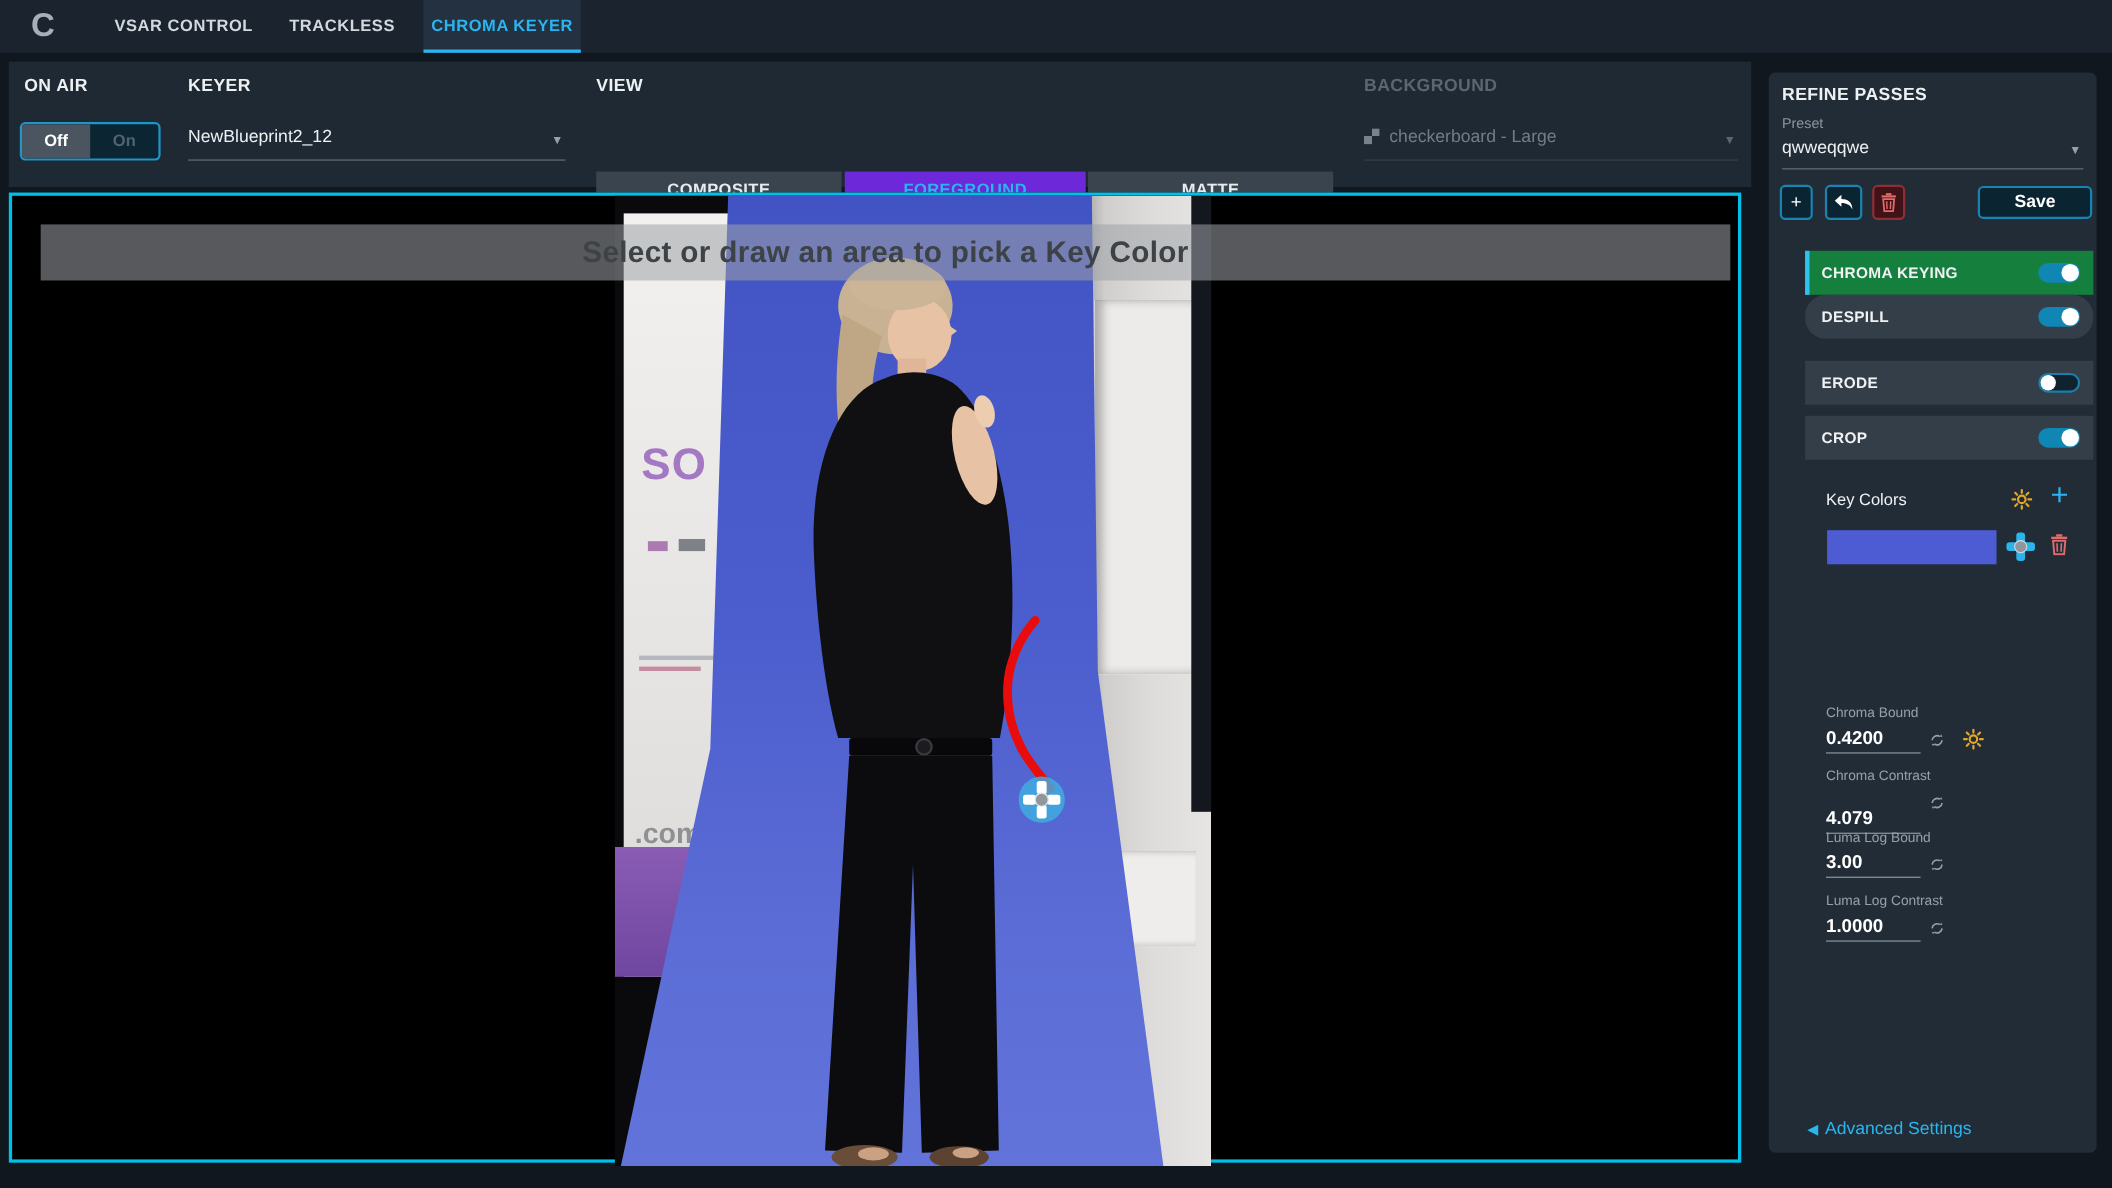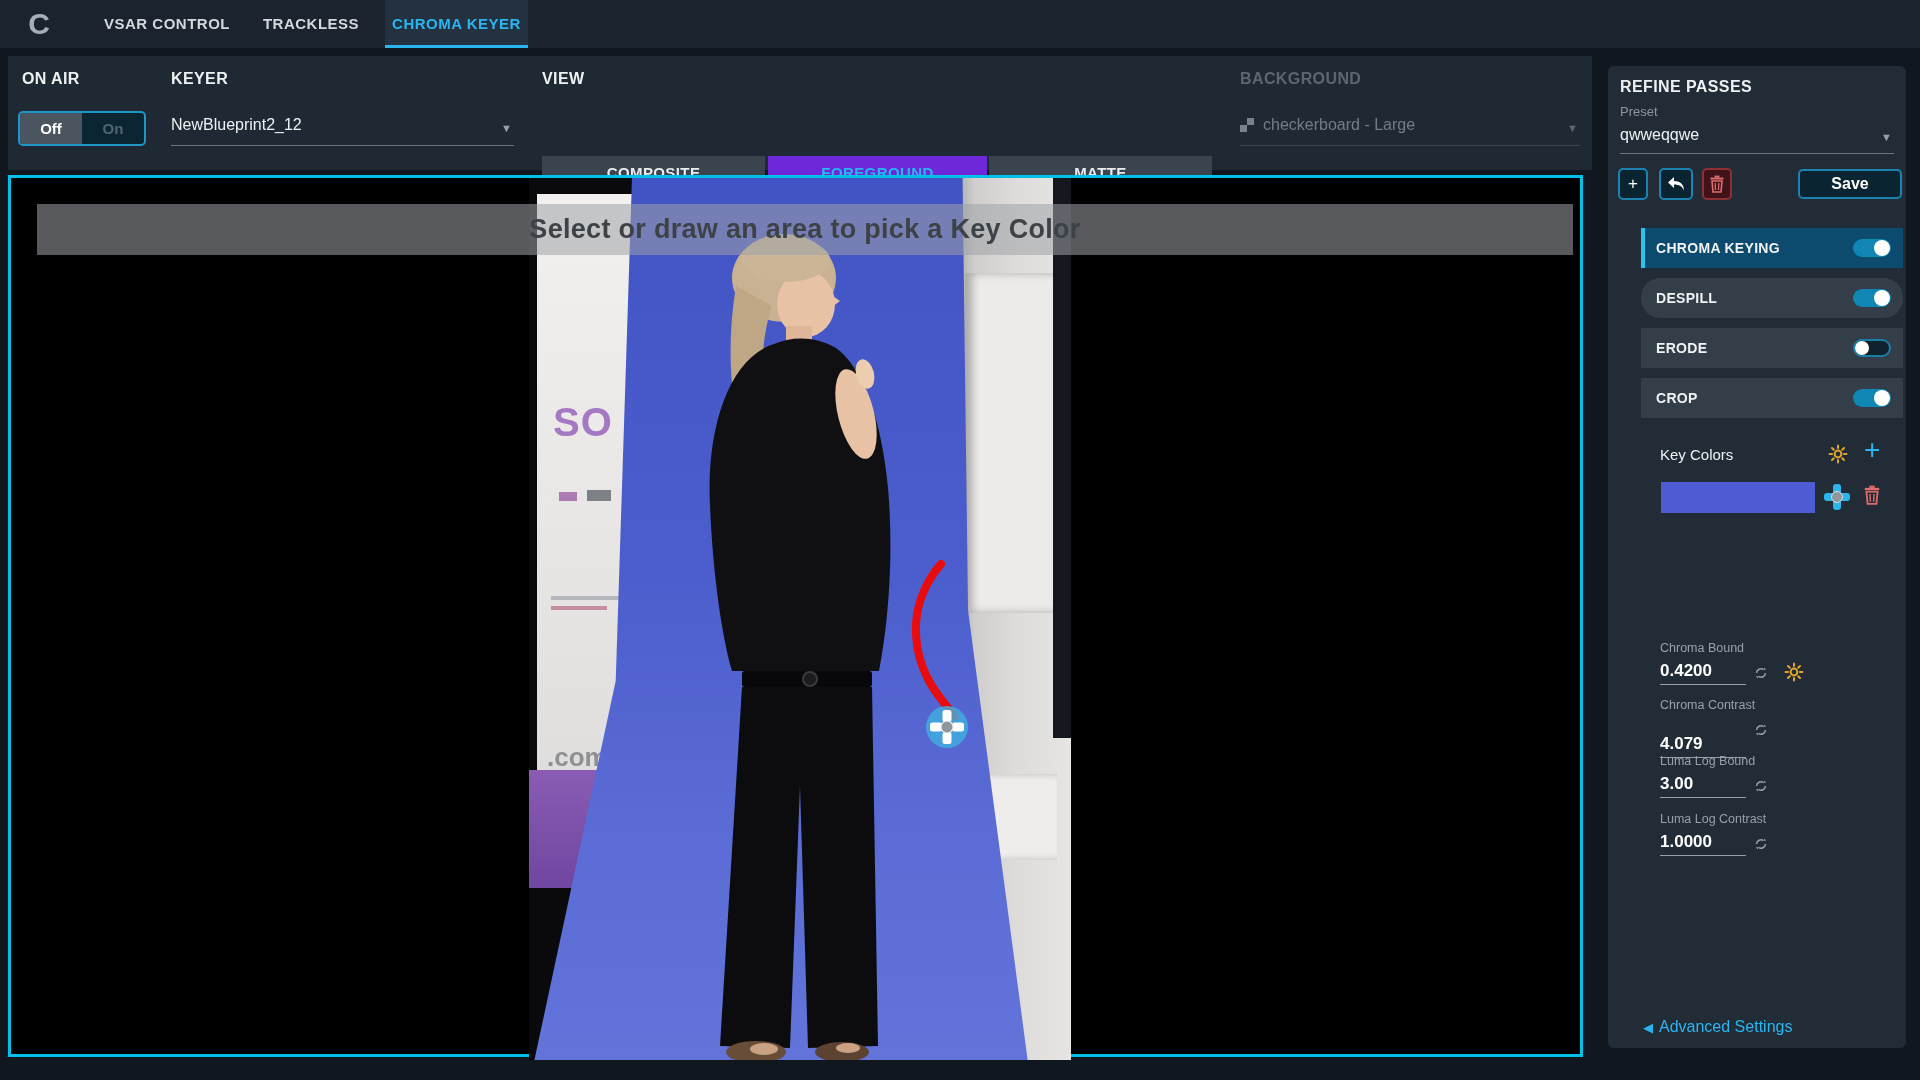--- a/index.html
+++ b/index.html
@@ -36,21 +36,21 @@
   .dropdown.dim-dd .dd-arrow{color:#5d6670;}
   .checker{display:inline-block;width:14px;height:14px;vertical-align:-2px;margin-right:9px;
            background:conic-gradient(#77828c 25%,transparent 0 50%,#77828c 0 75%,transparent 0);}
   .view-btn{position:absolute;top:60px;height:33px;background:#3a444e;color:#e9ecef;
             font-size:15px;font-weight:bold;text-align:center;line-height:33px;letter-spacing:.4px;margin-top:40px;}
   .view-btn.active{background:#6d28d9;color:#2ab5f0;border-bottom:8px solid #a3a3a3;height:37px;}
 
   
   .viewport{position:absolute;left:8px;top:175px;width:1575px;height:882px;background:#000;
             border:3px solid #00c0e8;}
-  .video{position:absolute;left:518px;top:0;width:542px;height:882px;background:#0a0a0c;overflow:hidden;}
+  .video{position:absolute;left:548px;top:0;width:542px;height:882px;background:#0a0a0c;overflow:hidden;}
   .v-wall{position:absolute;left:418px;top:0;width:124px;height:882px;
           background:linear-gradient(90deg,#8f9298,#cfcecc 22%,#dddcda 55%,#e6e5e3);}
   .v-pillar{position:absolute;left:524px;top:0;width:18px;height:560px;background:#14171d;}
   .v-shelf{position:absolute;left:436px;top:95px;width:90px;height:340px;background:#ecebe9;
            box-shadow:inset 7px 0 9px rgba(0,0,0,.28);}
   .v-shelf2{position:absolute;left:444px;top:596px;width:84px;height:86px;background:#efedeb;
             box-shadow:inset 5px 0 7px rgba(0,0,0,.22);}
   .v-banner{position:absolute;left:8px;top:16px;width:106px;height:694px;
             background:linear-gradient(180deg,#f2f1ef,#e6e4e2 60%,#dcdad8);}
   .v-so{position:absolute;left:16px;top:206px;font-size:40px;font-weight:bold;color:#a478c2;letter-spacing:1px;}
@@ -80,21 +80,21 @@
   .btn-sm{position:absolute;top:102px;width:30px;height:32px;background:#0b2431;border:2px solid #1a83b2;
           border-radius:5px;color:#fff;text-align:center;line-height:27px;font-size:17px;}
   .btn-add{left:10px;}
   .btn-undo{left:51px;width:34px;}
   .btn-trash{left:94px;background:#401319;border-color:#8e2f36;}
   .btn-save{position:absolute;left:190px;top:103px;width:104px;height:30px;background:#0b2431;
             border:2px solid #1a83b2;border-radius:5px;color:#fff;font-size:16px;font-weight:bold;
             text-align:center;line-height:26px;}
   .pass-row{position:absolute;left:33px;width:262px;height:40px;background:#333e49;display:flex;
             align-items:center;padding-left:15px;font-size:14px;font-weight:bold;letter-spacing:.3px;color:#f0f2f4;}
-  .pass-row.selected{background:#0c4a6e;border-left:4px solid #2ec2f0;padding-left:11px;}
+  .pass-row.selected{background:#15803d;border-left:4px solid #2ec2f0;padding-left:11px;}
   .toggle{position:absolute;right:12px;top:11px;width:38px;height:18px;border-radius:10px;}
   .toggle.on{background:#0f86b4;}
   .toggle.on::after{content:"";position:absolute;right:1px;top:1px;width:16px;height:16px;border-radius:50%;background:#fff;}
   .toggle.off{background:#10222e;border:2px solid #1a7fa8;}
   .toggle.off::after{content:"";position:absolute;left:0px;top:0px;width:14px;height:14px;border-radius:50%;background:#fff;}
   .kc-label{position:absolute;left:52px;top:380px;font-size:15px;color:#f0f2f4;}
   .icon-gear{position:absolute;width:20px;height:20px;}
   .kc-gear{left:220px;top:378px;}
   .kc-plus{position:absolute;left:256px;top:368px;font-size:28px;color:#2ab5f0;font-weight:normal;}
   .kc-swatch{position:absolute;left:53px;top:416px;width:154px;height:31px;}
@@ -228,21 +228,21 @@
         <line x1="6.2" y1="8" x2="6.5" y2="15" stroke="#e06c6c" stroke-width="1.3"></line>
         <line x1="9.8" y1="8" x2="9.5" y2="15" stroke="#e06c6c" stroke-width="1.3"></line>
       </svg>
     </div>
     <div class="btn-save">Save</div>
 
     <div class="pass-row selected" style="top:162px;">
       <span>CHROMA KEYING</span>
       <span class="toggle on"></span>
     </div>
-    <div class="pass-row" style="top:212px;border-radius:19px;">
+    <div class="pass-row" style="top:202px;border-radius:19px;">
       <span>DESPILL</span>
       <span class="toggle on"></span>
     </div>
     <div class="pass-row" style="top:312px;">
       <span>CROP</span>
       <span class="toggle on"></span>
     </div>
     <div class="pass-row" style="top:262px;">
       <span>ERODE</span>
       <span class="toggle off"></span>

